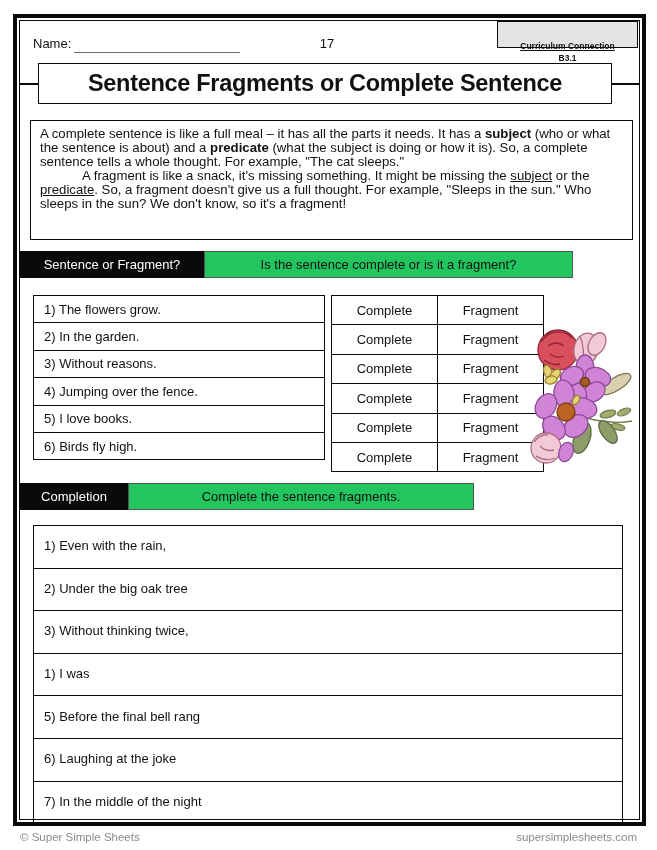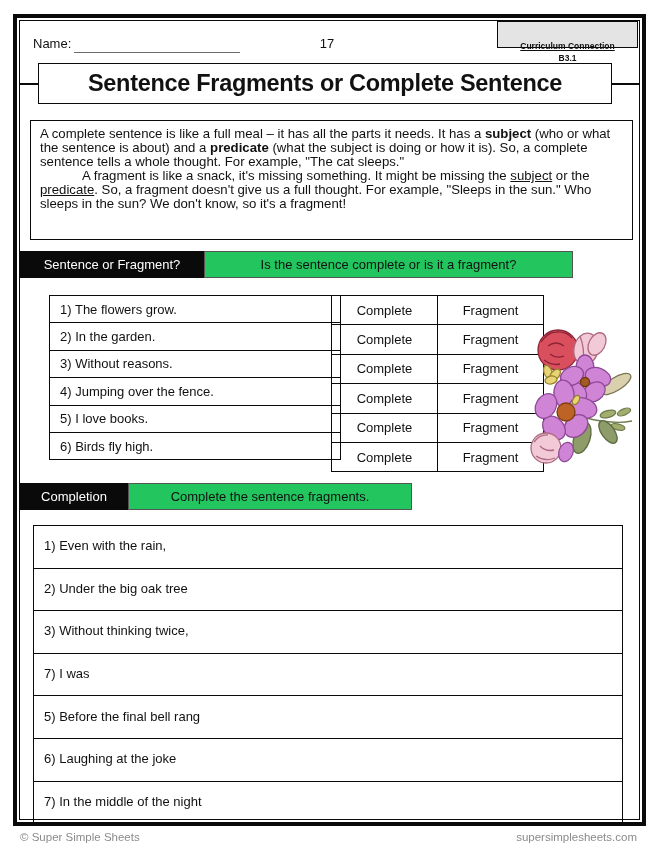--- a/index.html
+++ b/index.html
@@ -31,24 +31,24 @@
   .intro-p.indent{text-indent:42px;}
   .intro-p .u{text-decoration:underline;}
   
   .sec-black{background:#0a0a0a;color:#fff;display:flex;align-items:center;justify-content:center;
              font-size:13px;box-sizing:border-box;height:27px;}
   .sec-gray{background:#22c55e;border:1.2px solid #555;display:flex;align-items:center;justify-content:center;
             font-size:13px;box-sizing:border-box;height:27px;}
   .s1-black{left:20px;top:251px;width:184px;}
   .s1-gray{left:204px;top:251px;width:369px;}
   .s2-black{left:20px;top:483px;width:108px;}
-  .s2-gray{left:128px;top:483px;width:284px;}
+  .s2-gray{left:128px;top:483px;width:346px;}
   
   table{border-collapse:collapse;position:absolute;table-layout:fixed;}
-  #t1-left{left:33px;top:295px;width:292px;margin-left:16px;}
+  #t1-left{left:33px;top:295px;width:292px;}
   #t1-left td{border:1.4px solid #0a0a0a;height:26.4px;padding:0 4px 0 10px;font-size:13px;}
   #t1-right{left:331px;top:295px;width:206px;}
   #t1-right td{border:1.4px solid #0a0a0a;height:26.4px;width:103px;text-align:center;font-size:13px;}
   #t2{left:33px;top:525px;width:590px;}
   #t2 td{border:1.4px solid #0a0a0a;height:39.6px;padding:0 4px 2px 10px;font-size:13px;vertical-align:middle;}
   
   .flower{left:528px;top:322px;z-index:3;}
   
   .footer-left{left:20px;top:831px;font-size:11.5px;color:#8a8a8a;}
   .footer-right{right:20px;top:831px;font-size:11.5px;color:#8a8a8a;}
@@ -181,21 +181,21 @@
       <tr>
         <td>1) Even with the rain,</td>
       </tr>
       <tr>
         <td>2) Under the big oak tree</td>
       </tr>
       <tr>
         <td>3) Without thinking twice,</td>
       </tr>
       <tr>
-        <td>7) I was</td>
+        <td>1) I was</td>
       </tr>
       <tr>
         <td>5) Before the final bell rang</td>
       </tr>
       <tr>
         <td>6) Laughing at the joke</td>
       </tr>
       <tr>
         <td>7) In the middle of the night</td>
       </tr>

